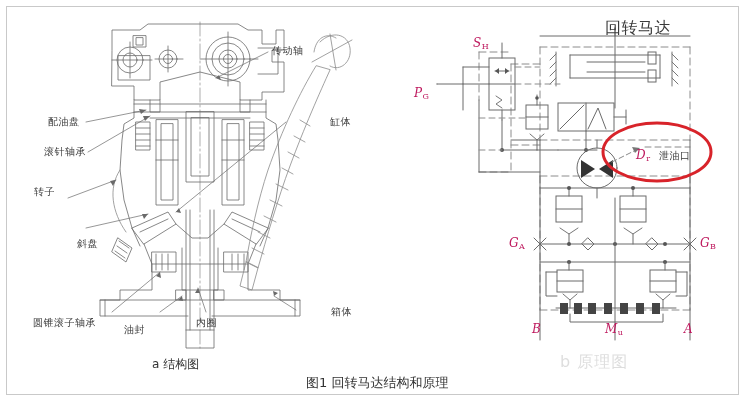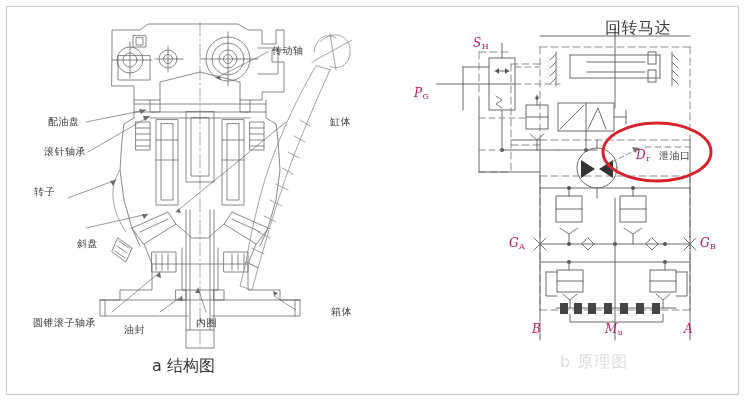--- a/index.html
+++ b/index.html
@@ -14,21 +14,21 @@
   }
   .lbl{
     position:absolute;color:#3a3a3a;white-space:nowrap;
     font-family:"DejaVu Sans","Liberation Sans",sans-serif;
     letter-spacing:0.5px;
   }
   .cn{font-size:10px;}
   .sym{font-family:"DejaVu Serif","Liberation Serif",serif;font-style:italic;font-size:12px;color:#be185d;}
   .sub{font-style:normal;font-size:8px;vertical-align:-2px;}
   .caption{
-    position:absolute;font-size:16px;color:#333;white-space:nowrap;
+    position:absolute;font-size:12px;color:#333;white-space:nowrap;
   }
   svg{position:absolute;left:0;top:0;overflow:visible;}
   .wm{
     position:absolute;color:#c3c3c3;font-size:16px;opacity:.55;
     white-space:nowrap;letter-spacing:1px;
   }
 </style>
 </head>
 <body>
 
@@ -426,14 +426,15 @@
   <div class="lbl sym" style="left:605px;top:322px;"><span>M</span><span class="sub">u</span></div>
   <div class="lbl sym" style="left:684px;top:322px;"><span>A</span><span class="sub"></span></div>
 
   <div class="lbl" style="left:636px;top:144px;">
     <span class="sym"><span>D</span><span class="sub">r</span></span>
     <span class="cn" style="margin-left:3px;font-family:Liberation Mono, monospace;">泄油口</span>
   </div>
 
   <div class="wm" style="left:560px;top:352px;">b 原理图</div>
 
+  <div class="caption" style="left:306px;top:374px;font-size:13px;">图1 回转马达结构和原理</div>
 
 </div>
 
 </body></html>

